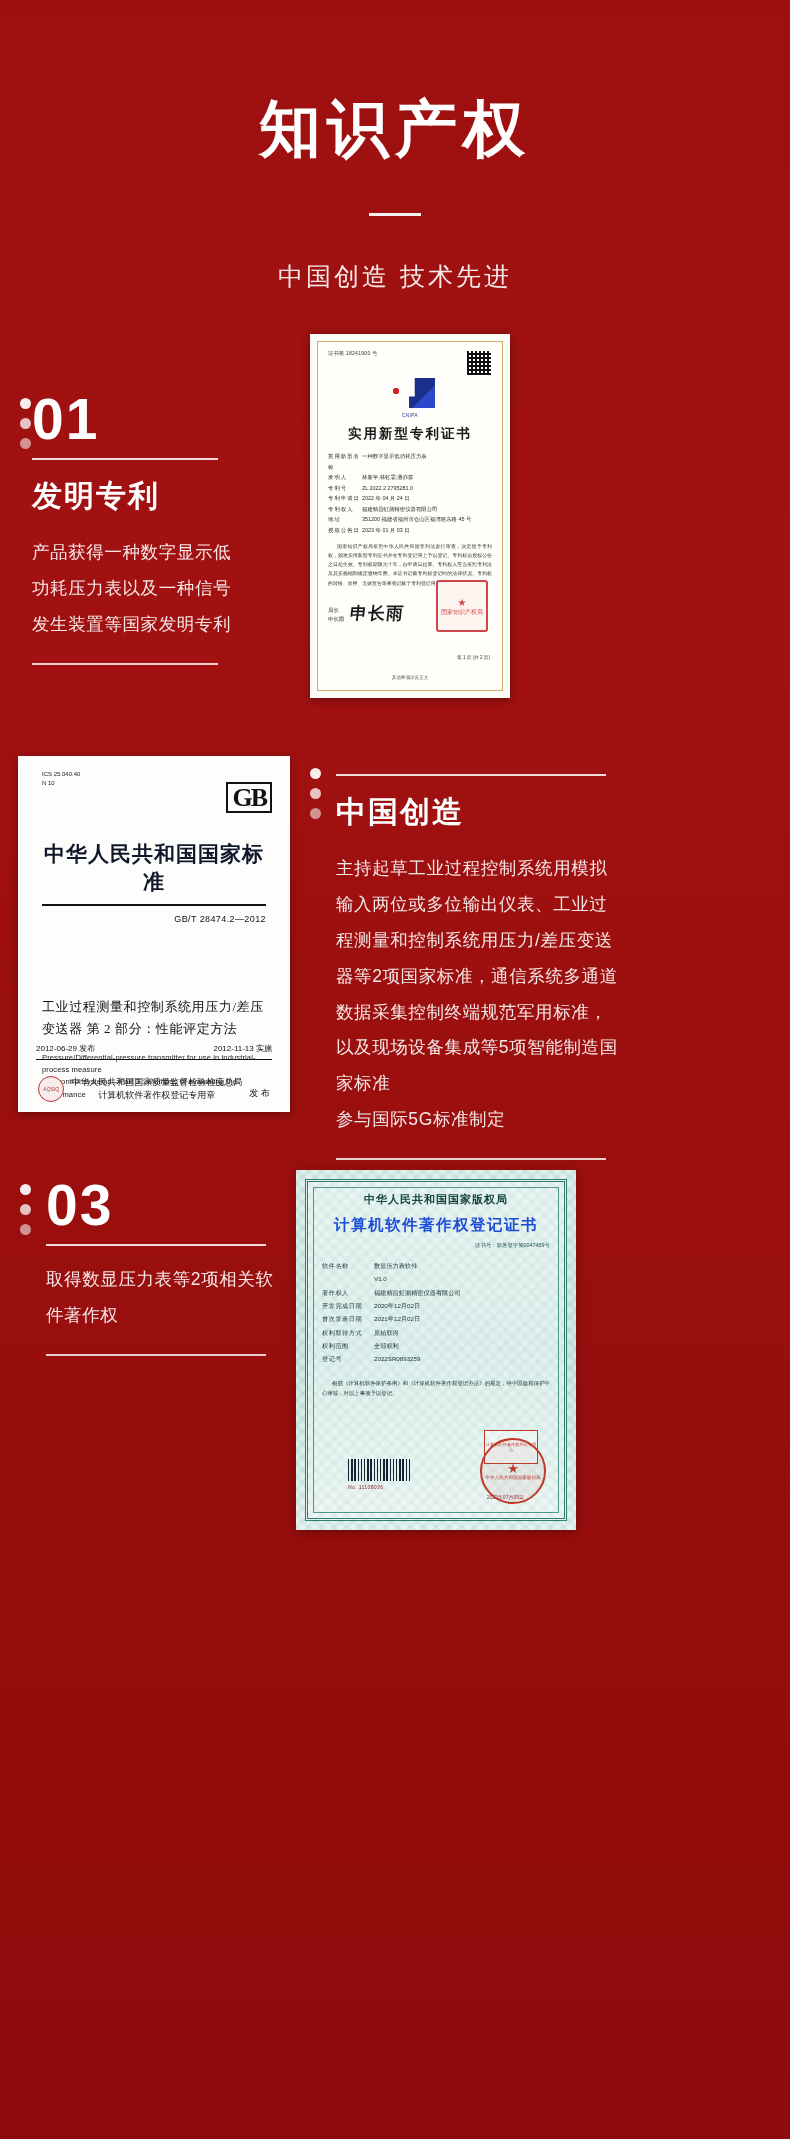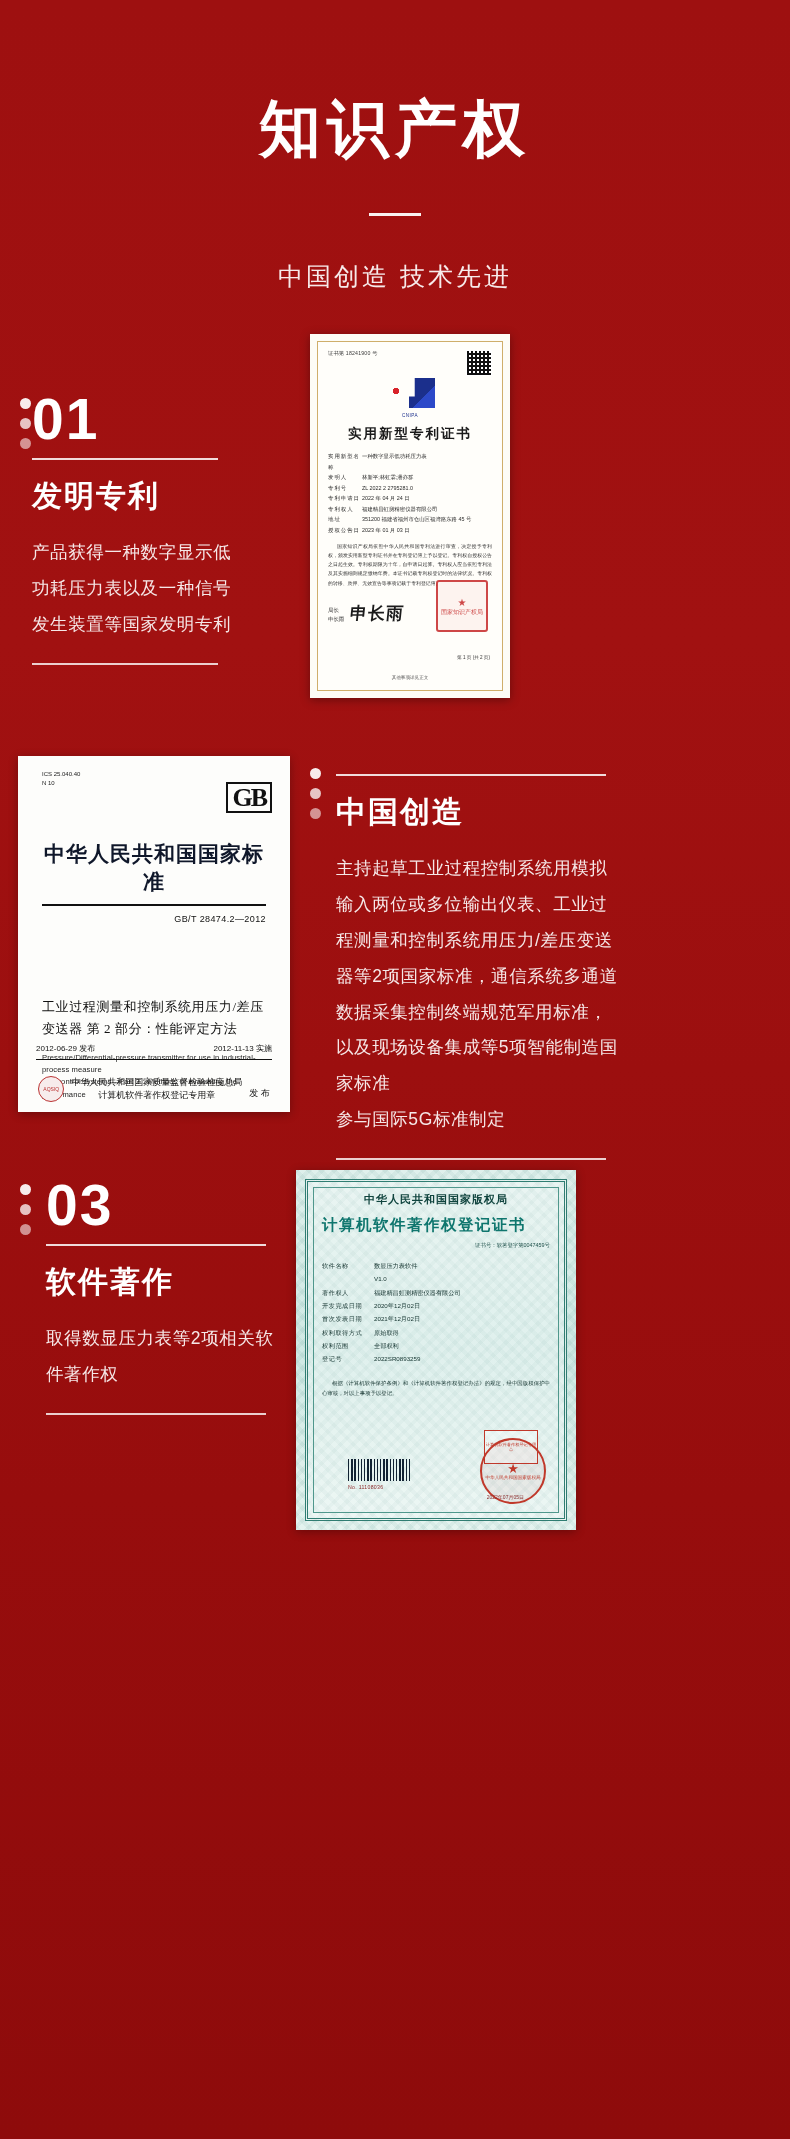--- a/index.html
+++ b/index.html
@@ -233,21 +233,21 @@
   .soft-frame {
     position: absolute; inset: 9px; border: 3px double #2f7d72;
     background: rgba(255,255,255,.35);
   }
   .soft-frame:after {
     content: ""; position: absolute; inset: 5px; border: 1px solid #4f978c;
   }
   .soft-content { position: absolute; inset: 22px 26px; }
   .soft-org { text-align: center; font-size: 11px; color: #10443e; letter-spacing: 1px; font-weight: bold; }
   .soft-title {
-    text-align: left; font-size: 15.5px; color: #0f766e; letter-spacing: 1.5px;
+    text-align: center; font-size: 15.5px; color: #1d4ed8; letter-spacing: 1.5px;
     font-weight: bold; margin-top: 8px; font-family: "Liberation Serif", serif;
   }
   .soft-regno { text-align: right; font-size: 5.4px; color: #1d4f49; margin-top: 6px; }
   .soft-fields { margin-top: 10px; font-size: 6.2px; color: #14332f; line-height: 2.15; }
   .soft-fields .row { display: flex; }
   .soft-fields .k { width: 52px; flex: none; letter-spacing: .5px; }
   .soft-fields .v { flex: 1; }
   .soft-note {
     margin-top: 12px; font-size: 5.4px; color: #14332f; line-height: 1.95;
     text-indent: 10px; text-align: justify;
@@ -411,21 +411,20 @@
 
   <div class="block sec03">
     <div class="dots">
       <span class="dot"></span>
       <span class="dot d2"></span>
       <span class="dot d3"></span>
     </div>
     <div class="content">
       <div class="num">03</div>
       <div class="num-rule"></div>
-      <div class="sub-title">软件著作</div>
       <div class="body-text">取得数显压力表等2项相关软件著作权</div>
       <div class="bottom-rule"></div>
     </div>
   </div>
 
   <div class="soft">
     <div class="soft-bg"></div>
     <div class="soft-frame"></div>
     <div class="soft-content">
       <div class="soft-org">中华人民共和国国家版权局</div>

